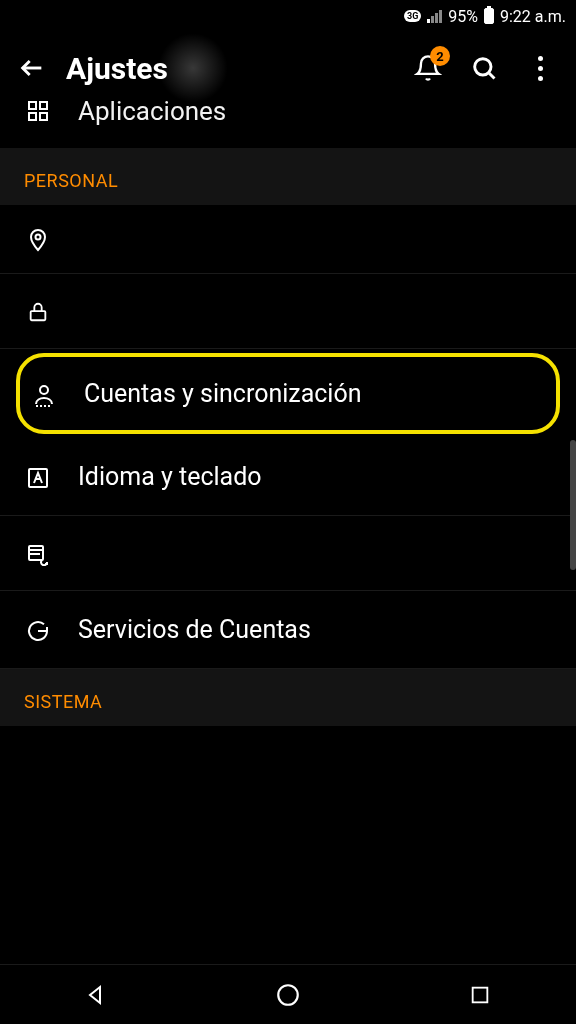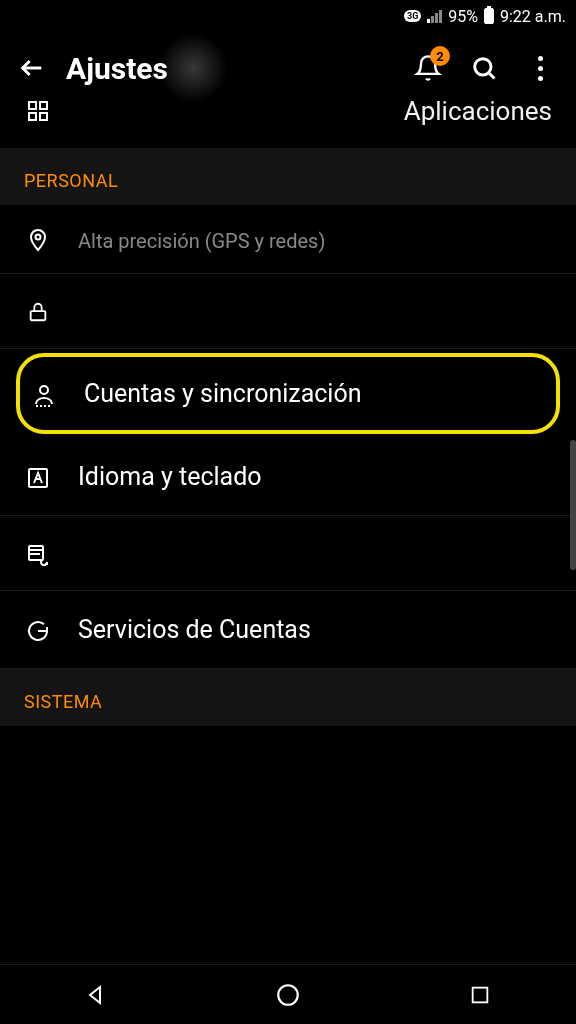--- a/index.html
+++ b/index.html
@@ -95,21 +95,20 @@
       display: flex; align-items: center; justify-content: center;
     }
     .dots { display: flex; flex-direction: column; gap: 5px; align-items: center; }
     .dots span { width: 5px; height: 5px; background: #fff; border-radius: 50%; }
     .partial-row {
       display: flex;
       align-items: center;
       padding: 0 24px 22px 24px;
       gap: 26px;
       margin-top: -8px;
-      justify-content: space-between;
     }
     .partial-row .ficon { width: 28px; display:flex; justify-content:center; }
     .partial-row .txt { font-size: 26px; color: #fff; opacity: 0.95; }
     .section-header {
       background: #141414;
       padding: 22px 24px 14px 24px;
       color: #ff8c00;
       font-size: 18px;
       font-weight: 400;
       letter-spacing: 0.5px;
@@ -219,21 +218,20 @@
 <div class="section-header">PERSONAL</div>
 
 <div class="item two-line">
   <div class="ficon">
     <svg width="24" height="26" viewBox="0 0 24 24" fill="none" stroke="#fff" stroke-width="2">
         <path d="M12 2a7 7 0 0 0-7 7c0 5 7 13 7 13s7-8 7-13a7 7 0 0 0-7-7z"></path>
         <circle cx="12" cy="9" r="2.5"></circle>
       </svg>
   </div>
   <div class="labels">
-    <div class="secondary">Alta precisión (GPS y redes)</div>
   </div>
 </div>
 
 <div class="item">
   <div class="ficon">
     <svg width="22" height="24" viewBox="0 0 24 24" fill="none" stroke="#fff" stroke-width="2">
         <rect x="4" y="11" width="16" height="10" rx="1"></rect>
         <path d="M8 11V7a4 4 0 0 1 8 0v4"></path>
       </svg>
   </div>

